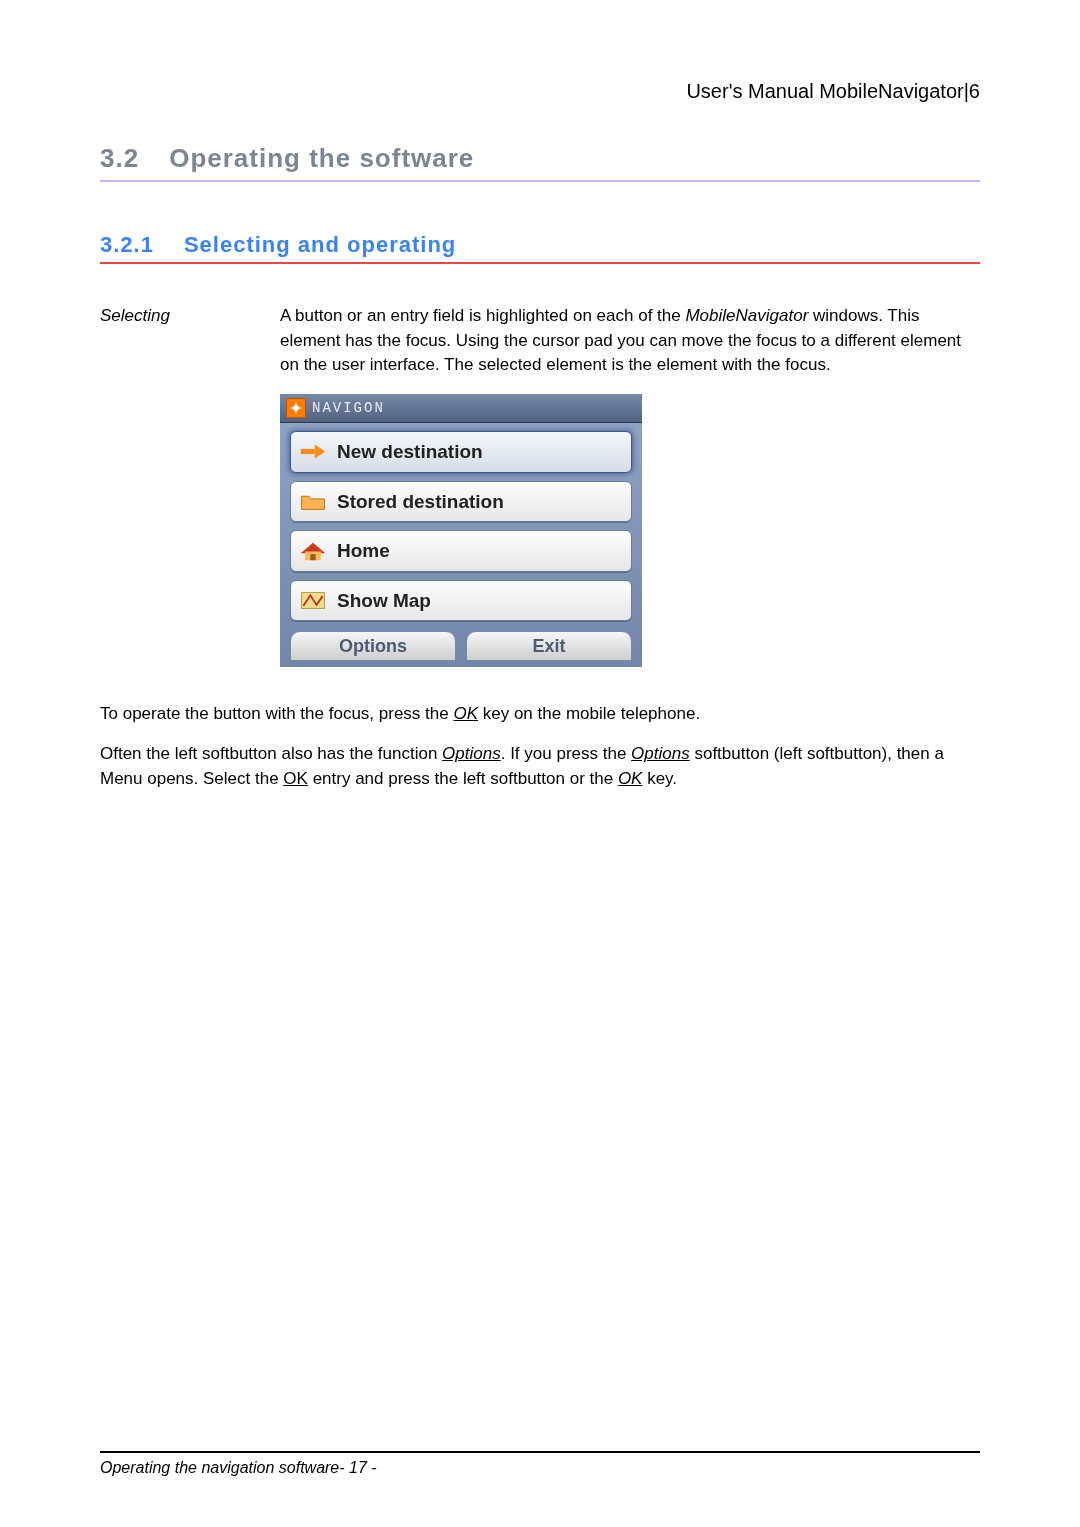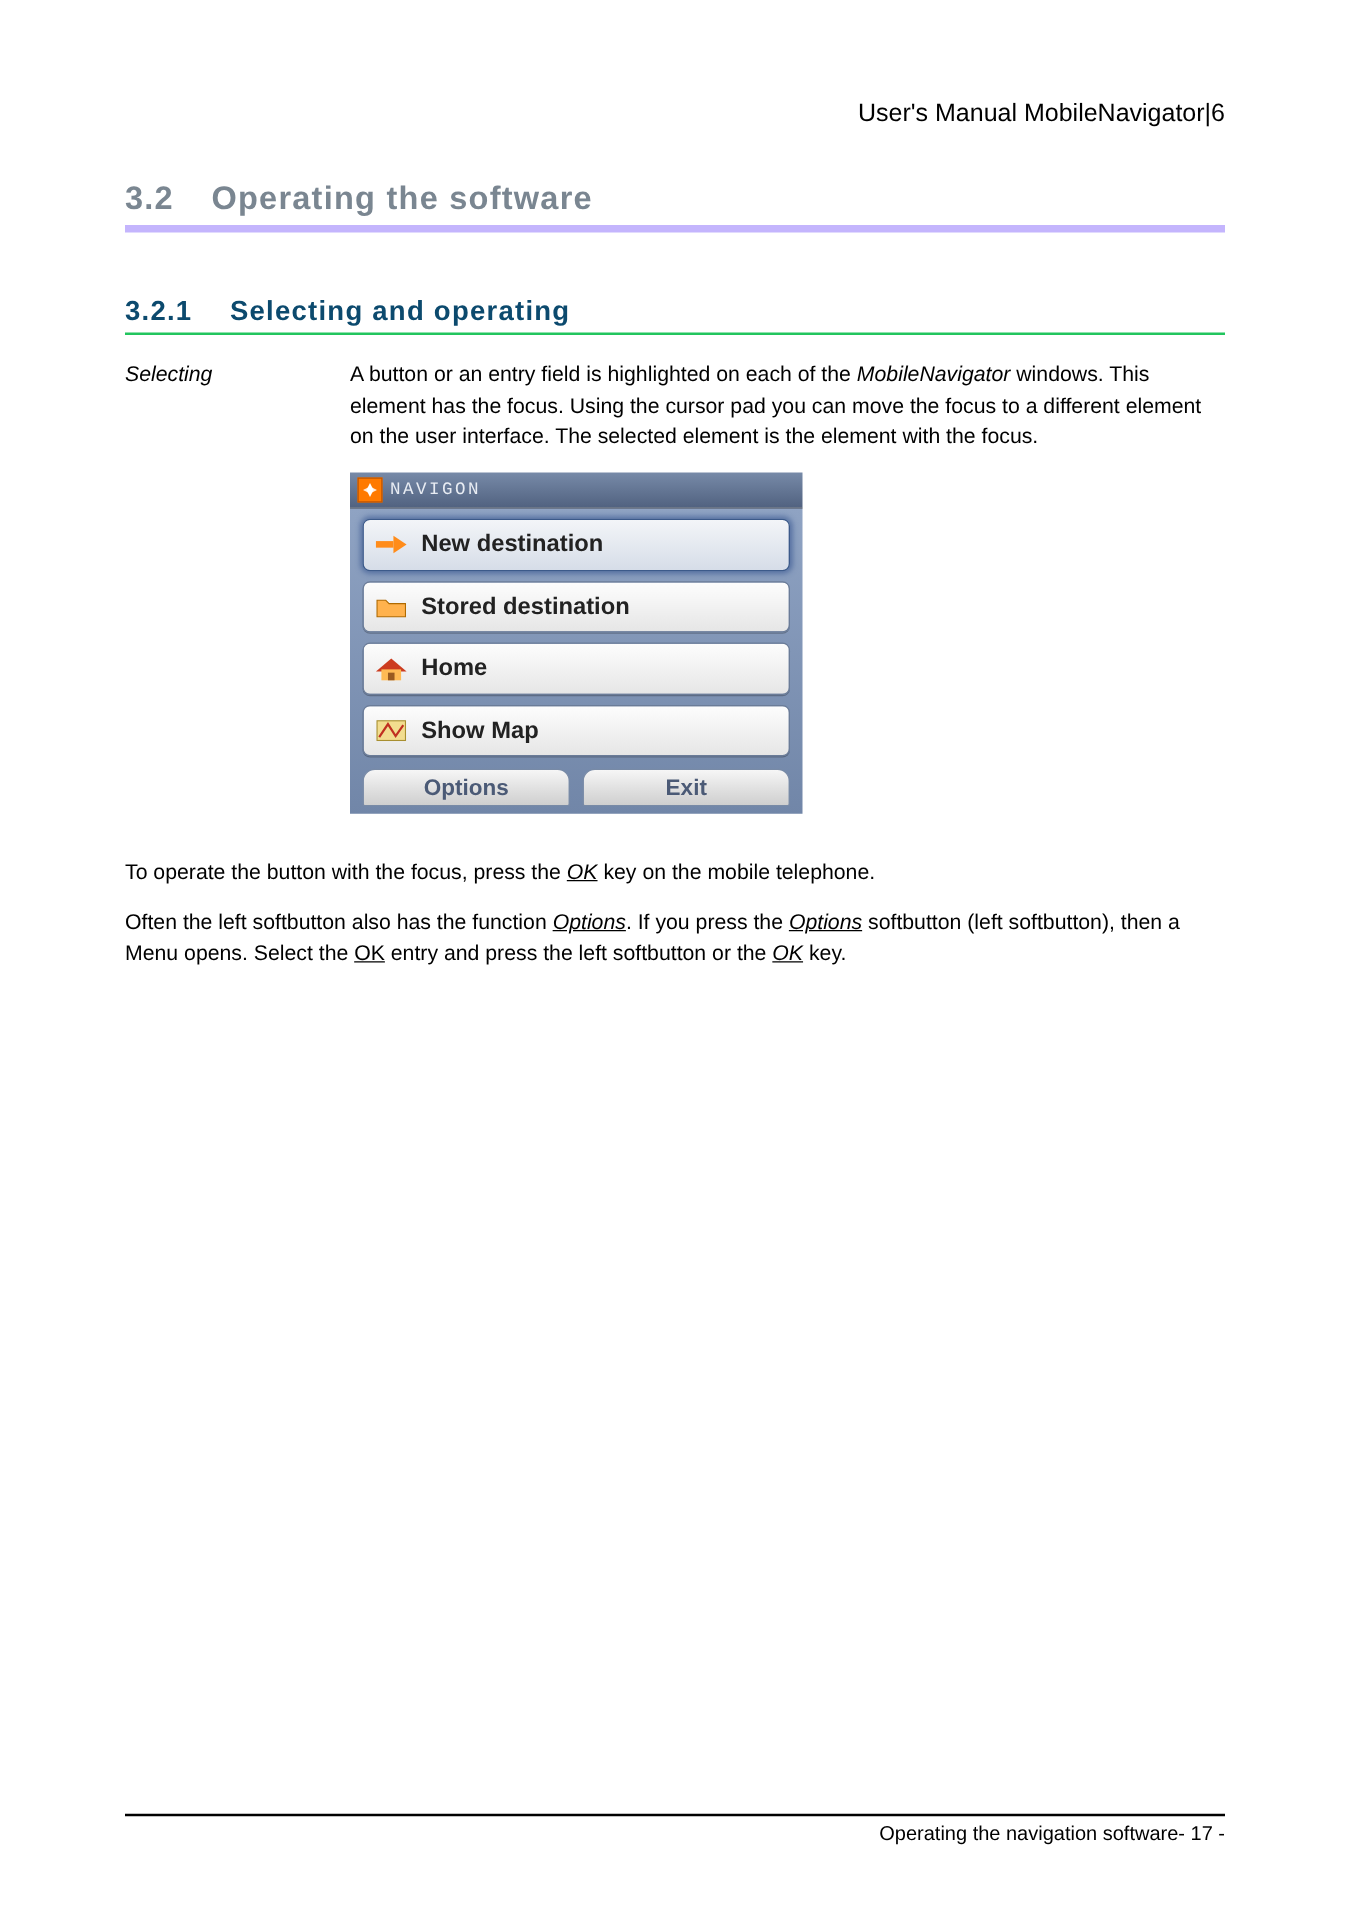--- a/index.html
+++ b/index.html
@@ -1,21 +1,21 @@
 <!DOCTYPE html>
 <html><head>
 <meta charset="utf-8">
 <style>
   * { box-sizing: border-box; margin: 0; padding: 0; }
   html, body { width: 1080px; height: 1527px; background: #fff; font-family: Verdana, Arial, sans-serif; color: #000; }
   .page { padding: 80px 100px 50px 100px; position: relative; height: 1527px; }
   .top-right { text-align: right; font-size: 20px; margin-bottom: 40px; }
-  .h1 { font-size: 26px; letter-spacing: 1px; color: #7a8691; border-bottom: 6px solid #c4b5fd; padding-bottom: 6px; margin-bottom: 50px; }
+  .h1 { font-size: 26px; letter-spacing: 1px; color: #7a8691; border-bottom: 2px solid #c4b5fd; padding-bottom: 6px; margin-bottom: 50px; }
   .h1 .num { margin-right: 30px; }
-  .h2 { font-size: 22px; letter-spacing: 1px; color: #0c4a6e; border-bottom: 2px solid #22c55e; padding-bottom: 4px; margin-bottom: 20px; }
+  .h2 { font-size: 22px; letter-spacing: 1px; color: #3b82f6; border-bottom: 2px solid #ef4444; padding-bottom: 4px; margin-bottom: 40px; }
   .h2 .num { margin-right: 30px; }
   .row { display: flex; margin-bottom: 10px; margin-top: 17px; }
   .side { width: 180px; flex: 0 0 180px; font-style: italic; font-size: 17px; padding-top: 2px; }
   .content { flex: 1; font-size: 17px; line-height: 1.45; }
   .content p { margin-bottom: 16px; }
   .content .it { font-style: italic; }
   .content .u { text-decoration: underline; }
   .content .itu { font-style: italic; text-decoration: underline; }
 
   
@@ -43,21 +43,21 @@
   .menu-btn.focused { background: linear-gradient(#f3f5f8, #d6dde8); box-shadow: 0 0 4px 2px rgba(50,80,140,.55); border-color: #3c5a8a; }
   .ico { width: 28px; height: 22px; flex: 0 0 28px; display:flex; align-items:center; justify-content:center; }
   .soft-row { display: flex; gap: 10px; justify-content: space-between; padding-top: 2px; }
   .soft-btn {
     flex: 1; text-align: center;
     background: linear-gradient(#f6f6f6 0%, #dedede 60%, #cfcfcf 100%);
     border: 1px solid #788aa6; border-radius: 10px 10px 2px 2px;
     font-family: "Arial Narrow", Arial, sans-serif; font-size: 18px; color: #4b5a76; font-weight: 600;
     padding: 1px 0 0;
   }
-  .footer-line { border-top: 2px solid #000; margin-top: 30px; padding-top: 6px; display:flex; justify-content:flex-end; font-size:16px; }
+  .footer-line { border-top: 2px solid #000; margin-top: 30px; padding-top: 6px; display:flex; justify-content:flex-start; font-size:16px;font-style:italic; }
   .footer { position:absolute; left:100px; right:100px; bottom:50px; }
 </style>
 </head>
 <body>
 
 <div class="page">
   <div class="top-right">User's Manual MobileNavigator|6</div>
 
   <h1 class="h1">
     <span class="num">3.2</span><span>Operating the software</span>

